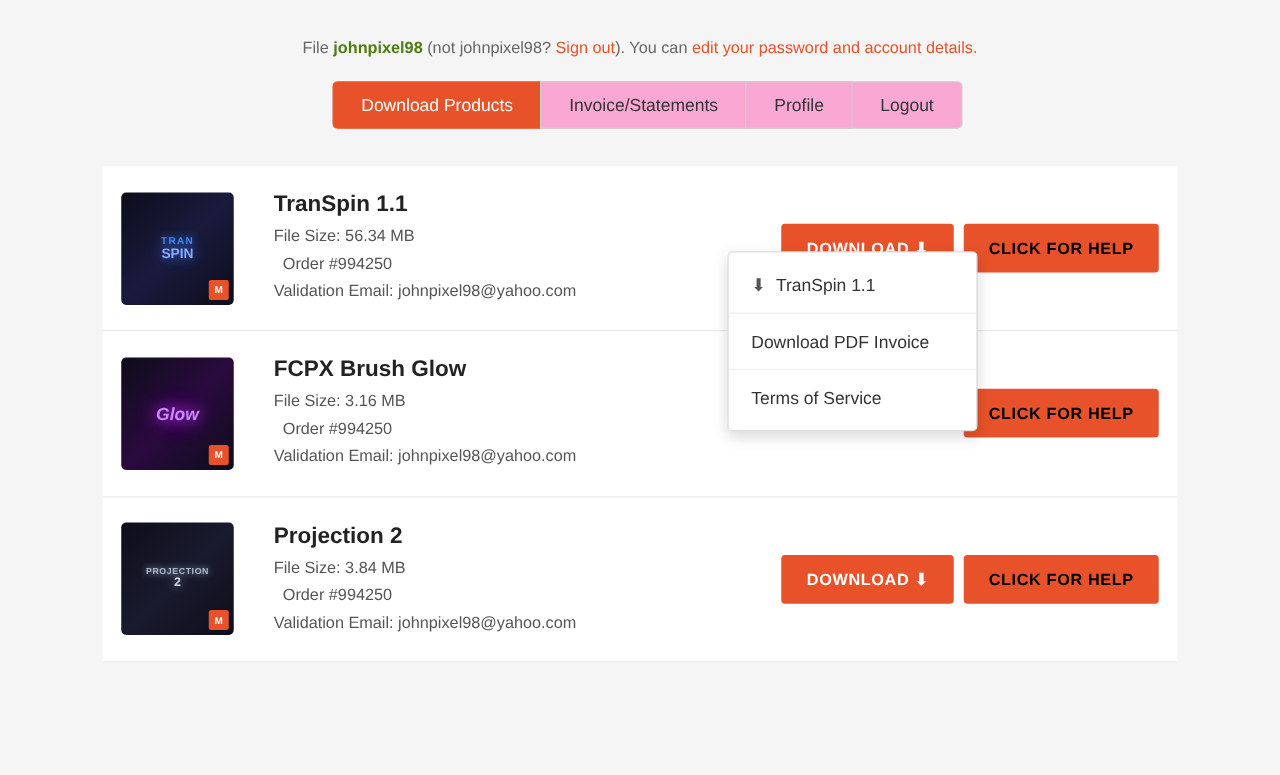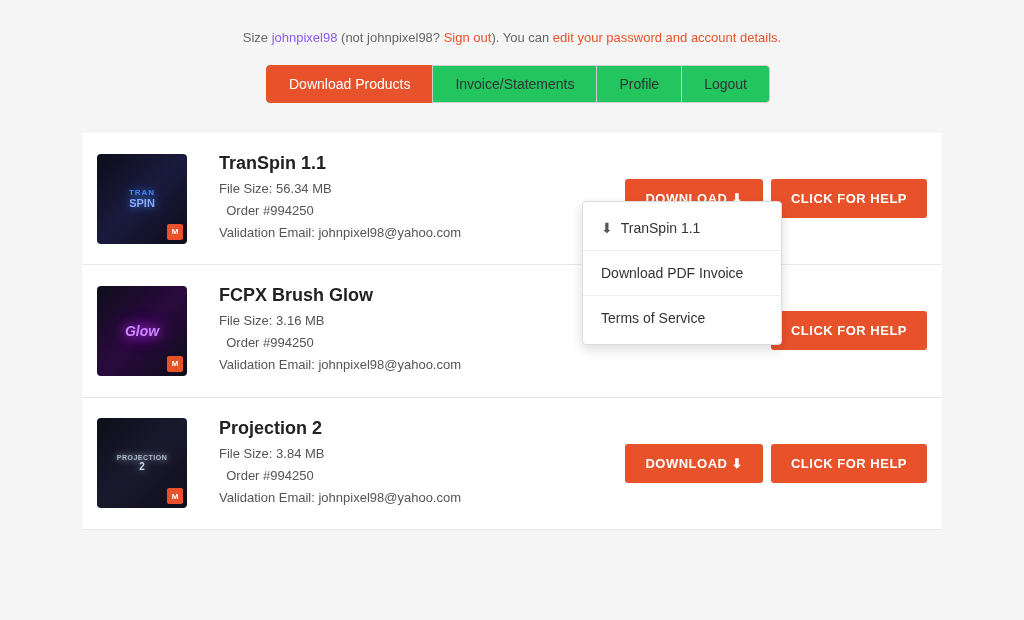--- a/index.html
+++ b/index.html
@@ -14,43 +14,43 @@
       margin: 0 auto;
       padding: 30px 20px;
     }
     .top-message {
       text-align: center;
       color: #666;
       font-size: 13px;
       margin-bottom: 20px;
     }
     .top-message strong {
-      color: #8b5cf6;
-      font-weight: 400;
+      color: #4d7c0f;
+      font-weight: 700;
     }
     .top-message .sign-out {
       color: #e8522a;
       cursor: pointer;
       text-decoration: none;
     }
     .top-message .edit-link {
       color: #e8522a;
       cursor: pointer;
       text-decoration: none;
     }
     .nav-tabs {
       display: flex;
       justify-content: center;
       gap: 0;
       margin-bottom: 30px;
     }
     .nav-tab {
       padding: 10px 22px;
       border: 1px solid #ccc;
-      background: #22c55e;
+      background: #f9a8d4;
       cursor: pointer;
       font-size: 14px;
       color: #333;
       font-weight: 500;
       margin-left: -1px;
     }
     .nav-tab:first-child {
       margin-left: 12px;
       border-radius: 4px 0 0 4px;
     }
@@ -135,21 +135,21 @@
       padding: 12px 20px;
       font-size: 13px;
       font-weight: 700;
       cursor: pointer;
       border-radius: 3px;
       letter-spacing: 0.5px;
       text-transform: uppercase;
     }
     .btn-help {
       background: #e8522a;
-      color: #ffffff;
+      color: #000000;
       border: none;
       padding: 12px 20px;
       font-size: 13px;
       font-weight: 700;
       cursor: pointer;
       border-radius: 3px;
       letter-spacing: 0.5px;
       text-transform: uppercase;
     }
     .dropdown-menu {
@@ -182,21 +182,21 @@
       color: #555;
       font-size: 14px;
     }
   </style>
 </head>
 <body>
 
 <div class="page-wrapper">
 
   <div class="top-message">
-    <span>Size </span><strong>johnpixel98</strong><span> (not johnpixel98? </span><a class="sign-out">Sign out</a><span>). You can </span><a class="edit-link">edit your password and account details.</a>
+    <span>File </span><strong>johnpixel98</strong><span> (not johnpixel98? </span><a class="sign-out">Sign out</a><span>). You can </span><a class="edit-link">edit your password and account details.</a>
   </div>
 
   <div class="nav-tabs">
     <button class="nav-tab active">Download Products</button>
     <button class="nav-tab">Invoice/Statements</button>
     <button class="nav-tab">Profile</button>
     <button class="nav-tab">Logout</button>
   </div>
 
   <div class="product-list">

